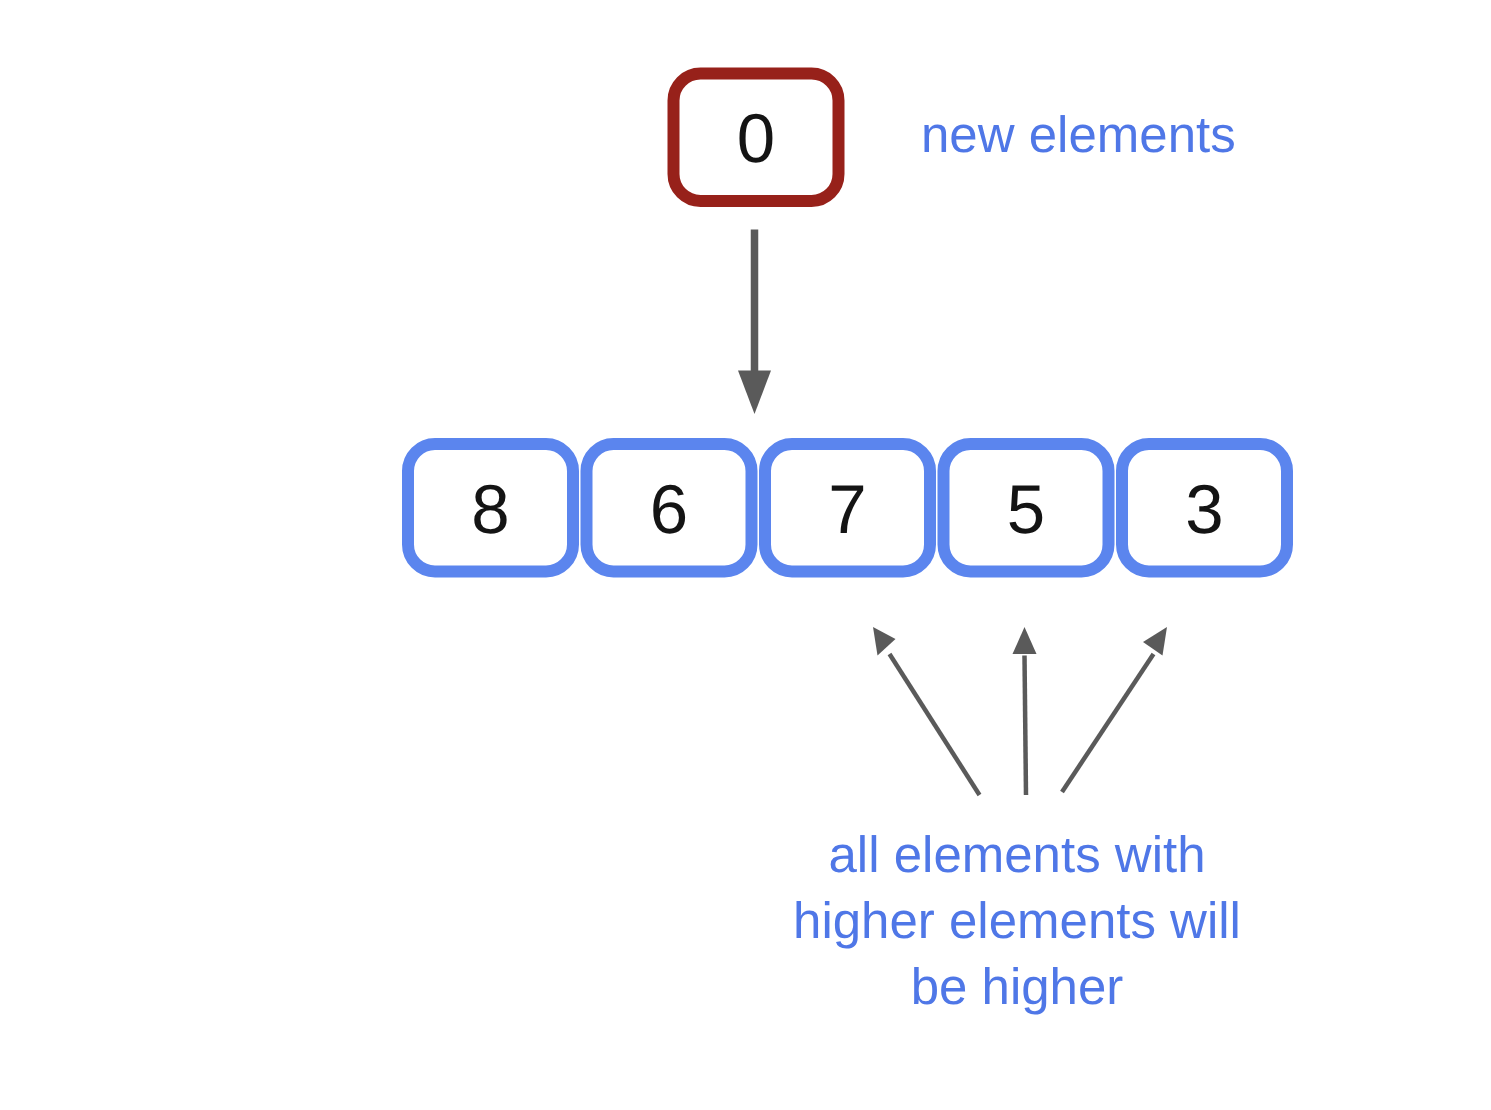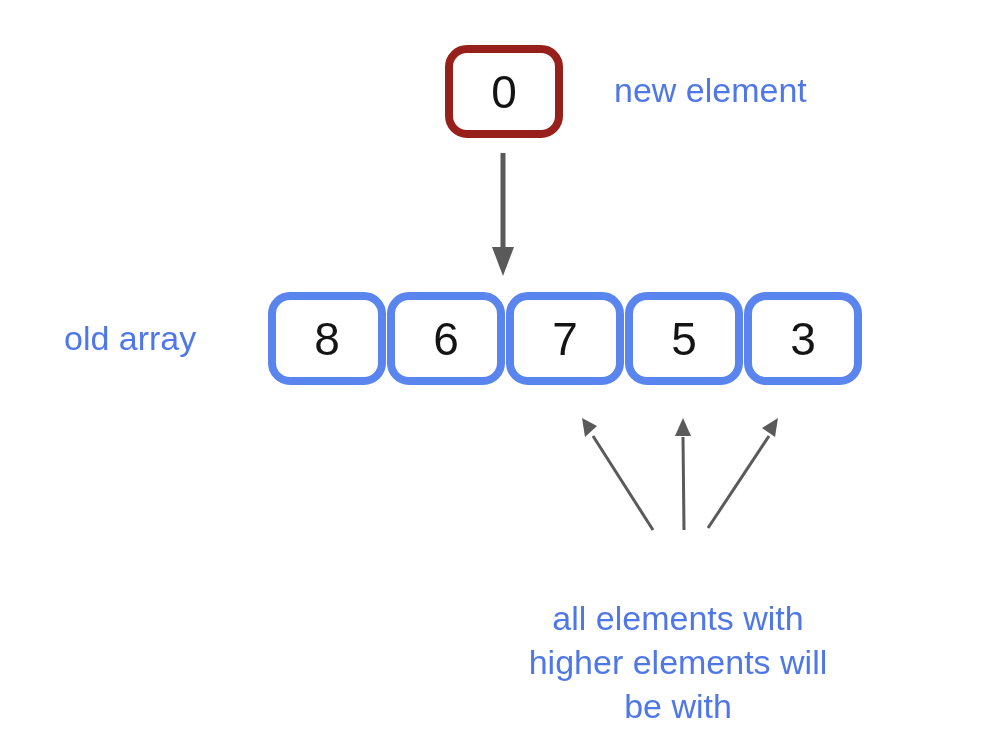--- a/index.html
+++ b/index.html
@@ -58,21 +58,21 @@
     border-radius:22px;
     background:#fff;
     display:flex;align-items:center;justify-content:center;
   }
 
   
   .note{
     position:absolute;left:478px;top:548px;width:400px;
     text-align:center;
     color:var(--label-text);
-    font-size:34px;line-height:44px;margin-top:48px;
+    font-size:34px;line-height:44px;
   }
 </style>
 </head>
 <body>
 
 <div class="canvas">
 
   <svg class="arrows" viewBox="0 0 994 740" aria-hidden="true">
 
     <g>
@@ -91,23 +91,22 @@
     <g>
       <line x1="708" y1="528" x2="769" y2="436" stroke-width="3"></line>
       <polygon class="head" points="778,418 775,437 762,428"></polygon>
     </g>
   </svg>
 
   <div class="new-box">
     <span class="box-value">0</span>
   </div>
 
-  <div class="label new-element-label">new element</div>
+  <div class="label new-element-label">new elements</div>
 
-  <div class="label old-array-label">old array</div>
 
   <div class="array-row">
     <div class="array-cell">
       <span class="box-value">8</span>
     </div>
     <div class="array-cell">
       <span class="box-value">6</span>
     </div>
     <div class="array-cell">
       <span class="box-value">7</span>
@@ -116,16 +115,16 @@
       <span class="box-value">5</span>
     </div>
     <div class="array-cell">
       <span class="box-value">3</span>
     </div>
   </div>
 
   <div class="note">
     <div>all elements with</div>
     <div>higher elements will</div>
-    <div>be with</div>
+    <div>be higher</div>
   </div>
 
 </div>
 
 </body></html>

